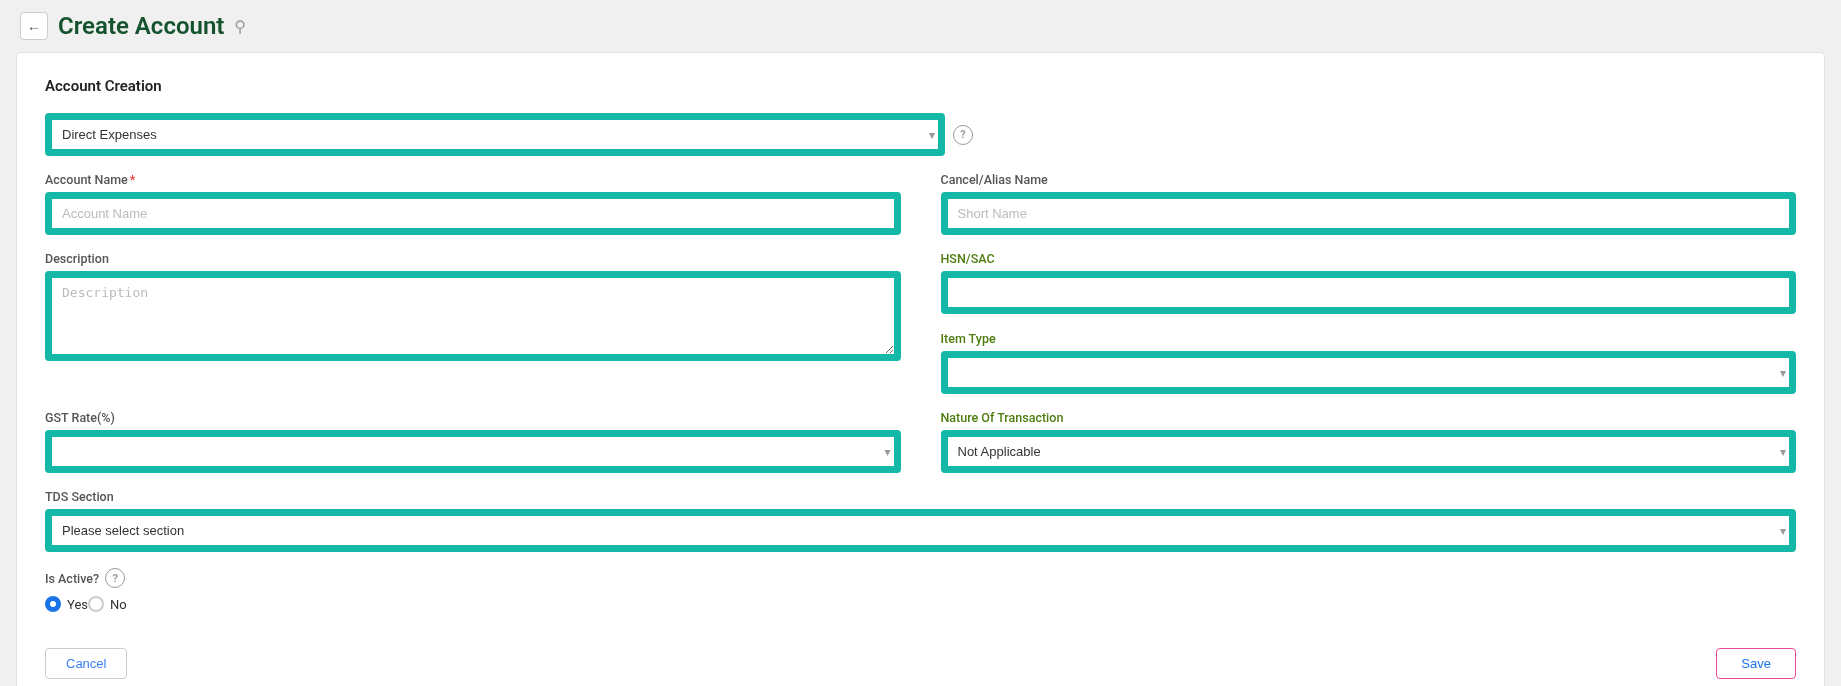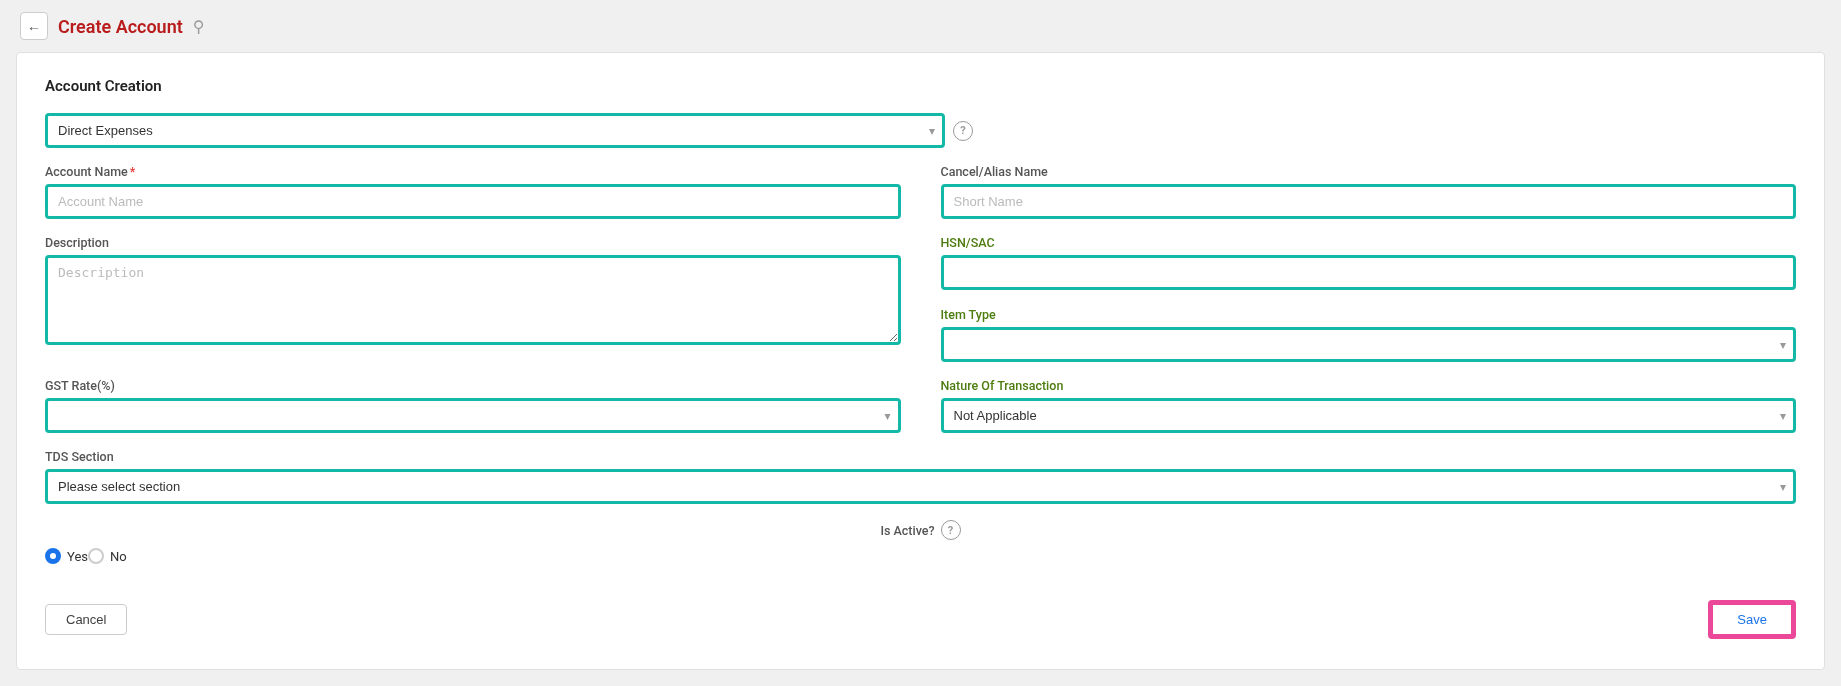--- a/index.html
+++ b/index.html
@@ -30,23 +30,23 @@
       border-radius: 4px;
       display: flex;
       align-items: center;
       justify-content: center;
       cursor: pointer;
       font-size: 14px;
       color: #555;
     }
 
     .page-title {
-      font-size: 18px;
+      font-size: 24px;
       font-weight: 600;
-      color: #b91c1c;
+      color: #14532d;
     }
 
     .pin-icon {
       color: #999;
       font-size: 16px;
       cursor: pointer;
     }
 
     .main-card {
       background: #fff;
@@ -97,21 +97,21 @@
       margin-left: 2px;
     }
 
     label .highlight {
       color: #4d7c0f;
     }
 
     input[type="text"],
     textarea,
     select {
-      border: 3px solid #14b8a6;
+      border: 7px solid #14b8a6;
       border-radius: 4px;
       padding: 7px 10px;
       font-size: 13px;
       color: #333;
       background: #fff;
       outline: none;
       width: 100%;
       appearance: none;
       -webkit-appearance: none;
     }
@@ -181,21 +181,20 @@
       gap: 8px;
     }
 
     .is-active-label {
       display: flex;
       align-items: center;
       gap: 6px;
       font-size: 12.5px;
       font-weight: 500;
       color: #555;
-      justify-content: center;
     }
 
     .radio-group {
       display: flex;
       align-items: center;
     }
 
     .radio-item {
       display: flex;
       align-items: center;
@@ -238,27 +237,27 @@
       align-items: center;
       margin-top: 20px;
     }
 
     .cancel-btn {
       padding: 7px 20px;
       border: 1px solid #ccc;
       background: #fff;
       border-radius: 4px;
       font-size: 13px;
-      color: #404040;
+      color: #3b82f6;
       cursor: pointer;
     }
 
     .save-btn {
       padding: 7px 24px;
-      border: 5px solid #ec4899;
+      border: 1px solid #ec4899;
       background: #fff;
       border-radius: 4px;
       font-size: 13px;
       color: #1a73e8;
       cursor: pointer;
       font-weight: 500;
     }
   </style>
 </head>
 <body>

